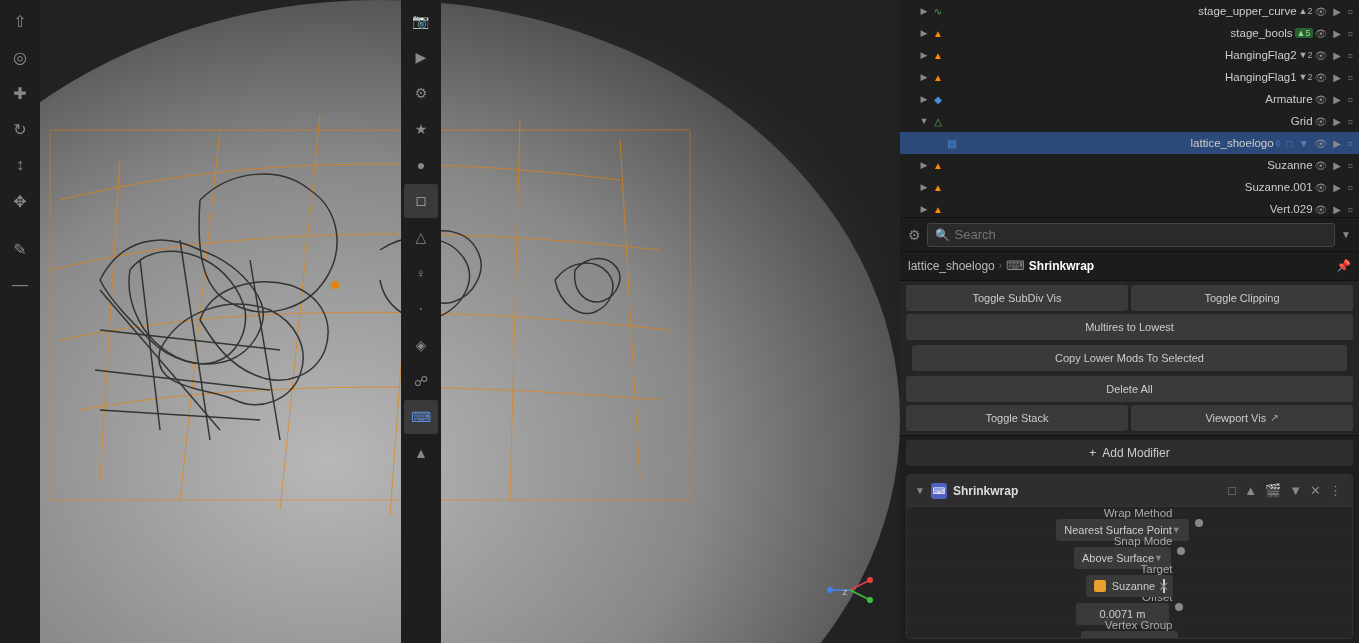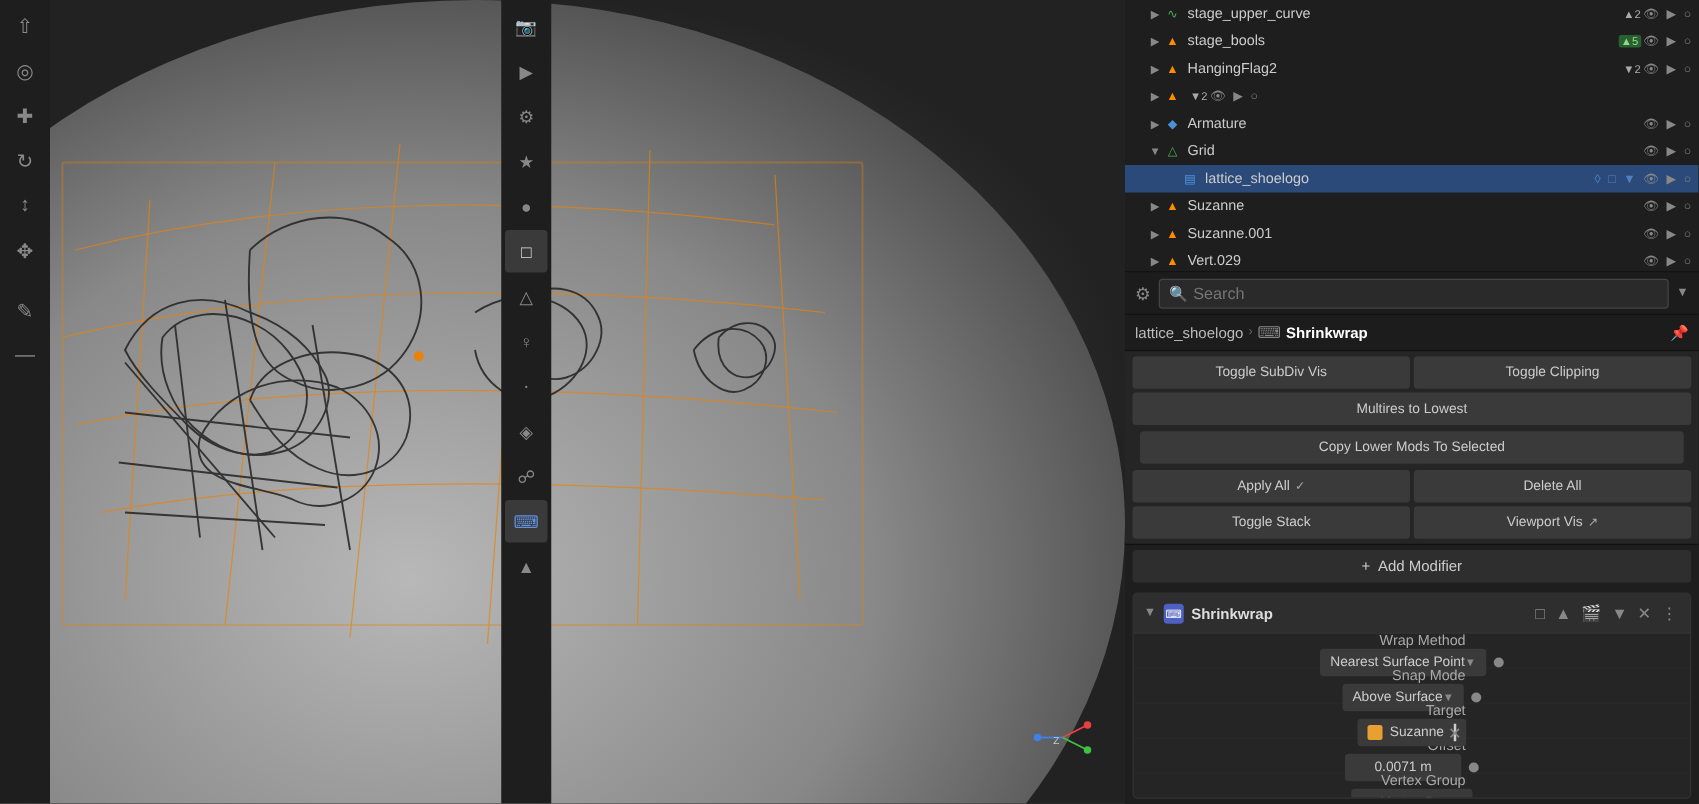--- a/index.html
+++ b/index.html
@@ -72,20 +72,21 @@
       font-size: 10px;
     }
     .icon-green { color: #4caf50; }
     .icon-orange { color: #ff8c00; }
     .icon-blue { color: #4a90d9; }
     .outliner-row .obj-name {
       flex: 1;
       overflow: hidden;
       text-overflow: ellipsis;
       white-space: nowrap;
+      text-align: right;
     }
     .outliner-row .row-icons {
       display: flex;
       align-items: center;
       gap: 2px;
       color: #888;
       font-size: 10px;
     }
     .outliner-row .row-icon { cursor: pointer; padding: 0 2px; }
     .modifier-badge {
@@ -237,21 +238,21 @@
       width: 110px;
       color: #aaa;
       font-size: 11.5px;
       text-align: right;
       padding-right: 12px;
       flex-shrink: 0;
     }
     .sw-control {
       flex: 1;
       display: flex;
-      align-items: center;
+      align-items: flex-start;
     }
     .sw-dropdown {
       flex: 1;
       height: 22px;
       background: #3a3a3a;
       border: none;
       border-radius: 3px;
       color: #ccc;
       font-size: 11px;
       padding: 0 8px;
@@ -571,20 +572,21 @@
         <span class="row-icon">👁</span>
         <span class="row-icon">▶</span>
         <span class="row-icon">○</span>
       </span>
     </div>
 
     <div class="outliner-row">
       <span class="indent"></span>
       <span class="expand-arrow">▶</span>
       <span class="obj-icon icon-orange">▲</span>
+      <span class="obj-name">HangingFlag1</span>
       <span class="num-badge">▼<span>2</span></span>
       <span class="row-icons">
         <span class="row-icon">👁</span>
         <span class="row-icon">▶</span>
         <span class="row-icon">○</span>
       </span>
     </div>
 
     <div class="outliner-row">
       <span class="indent"></span>
@@ -686,24 +688,20 @@
       <button class="mod-btn">Toggle SubDiv Vis</button>
       <button class="mod-btn">Toggle Clipping</button>
     </div>
     <div class="mod-btn-row">
       <button class="mod-btn">Multires to Lowest</button>
     </div>
     <div class="full-btn-row">
       <button class="mod-btn">Copy Lower Mods To Selected</button>
     </div>
     <div class="mod-btn-row">
-      <button class="mod-btn">
-        <span>Apply All</span>
-        <span class="btn-icon">✓</span>
-      </button>
       <button class="mod-btn">Delete All</button>
     </div>
     <div class="mod-btn-row">
       <button class="mod-btn">Toggle Stack</button>
       <button class="mod-btn">
         <span>Viewport Vis</span>
         <span class="btn-icon">↗</span>
       </button>
     </div>
   </div>

